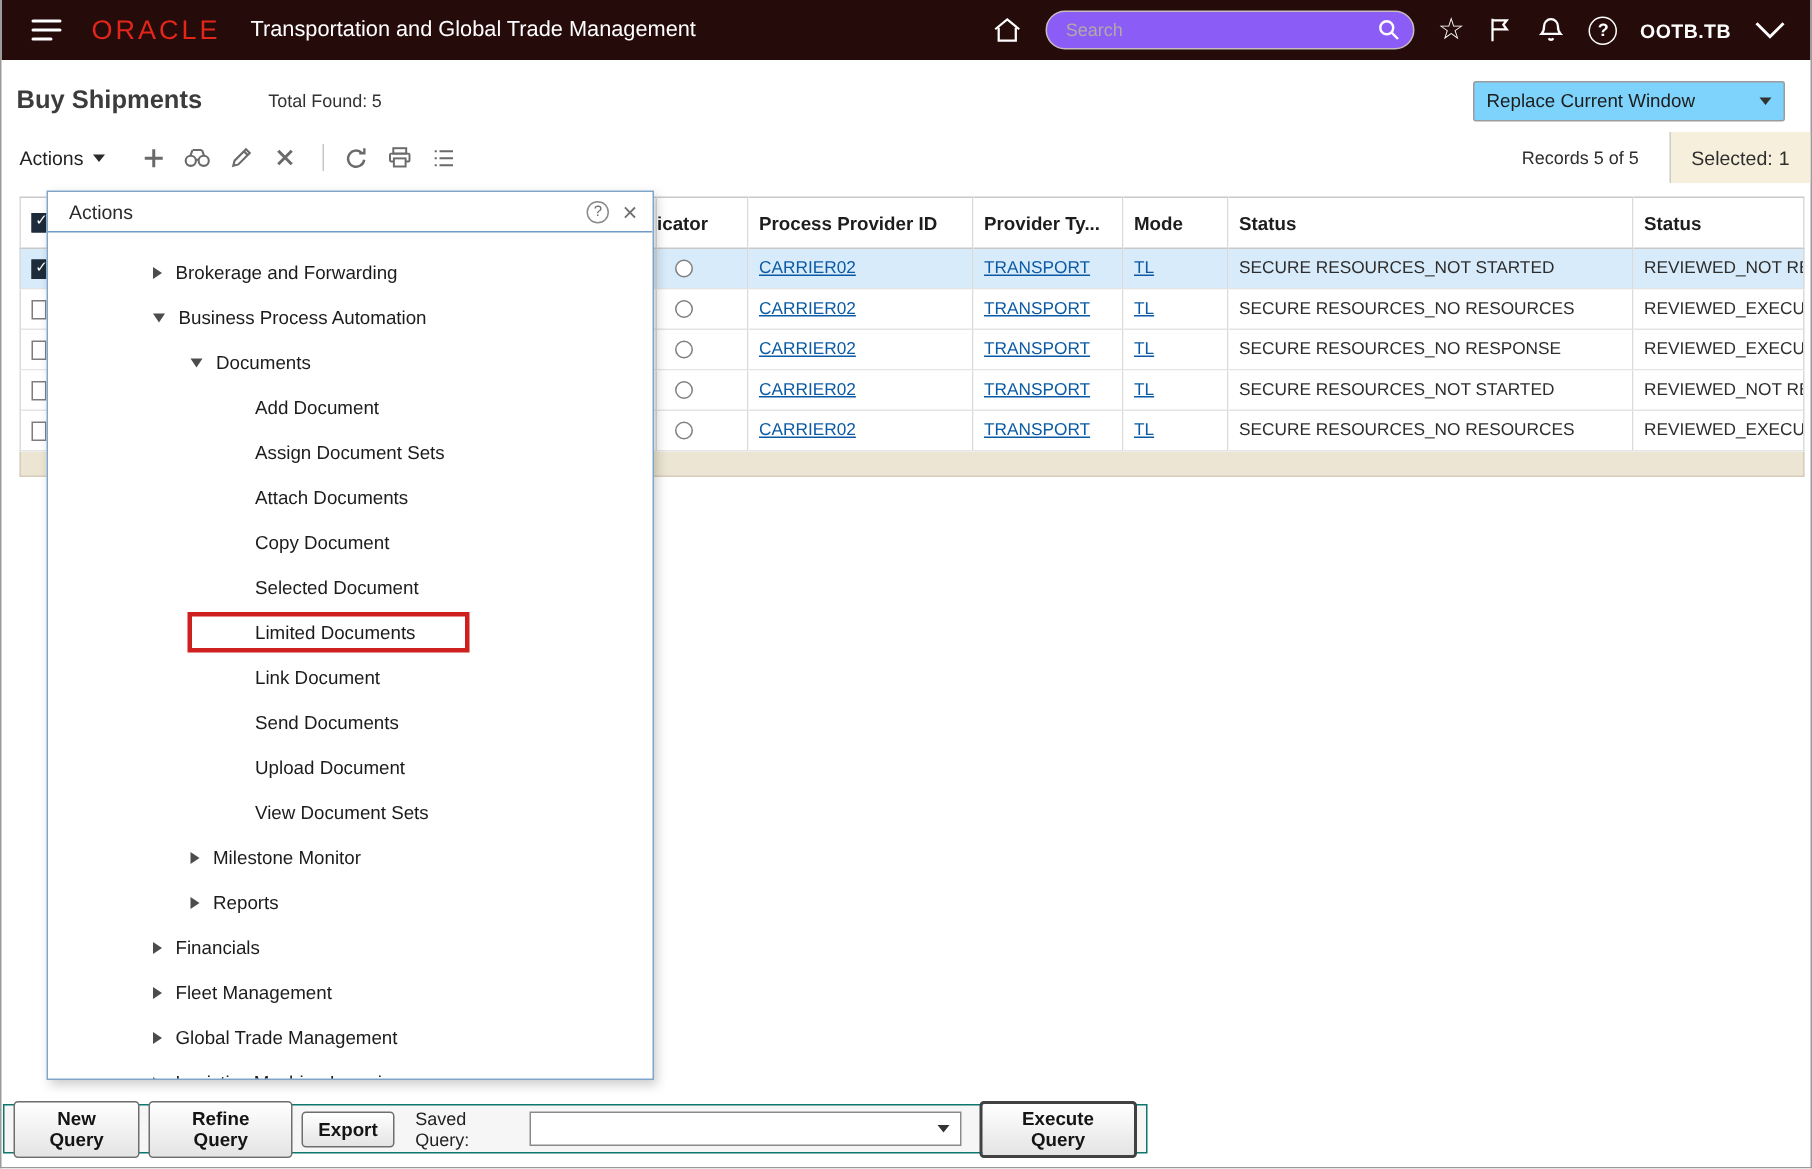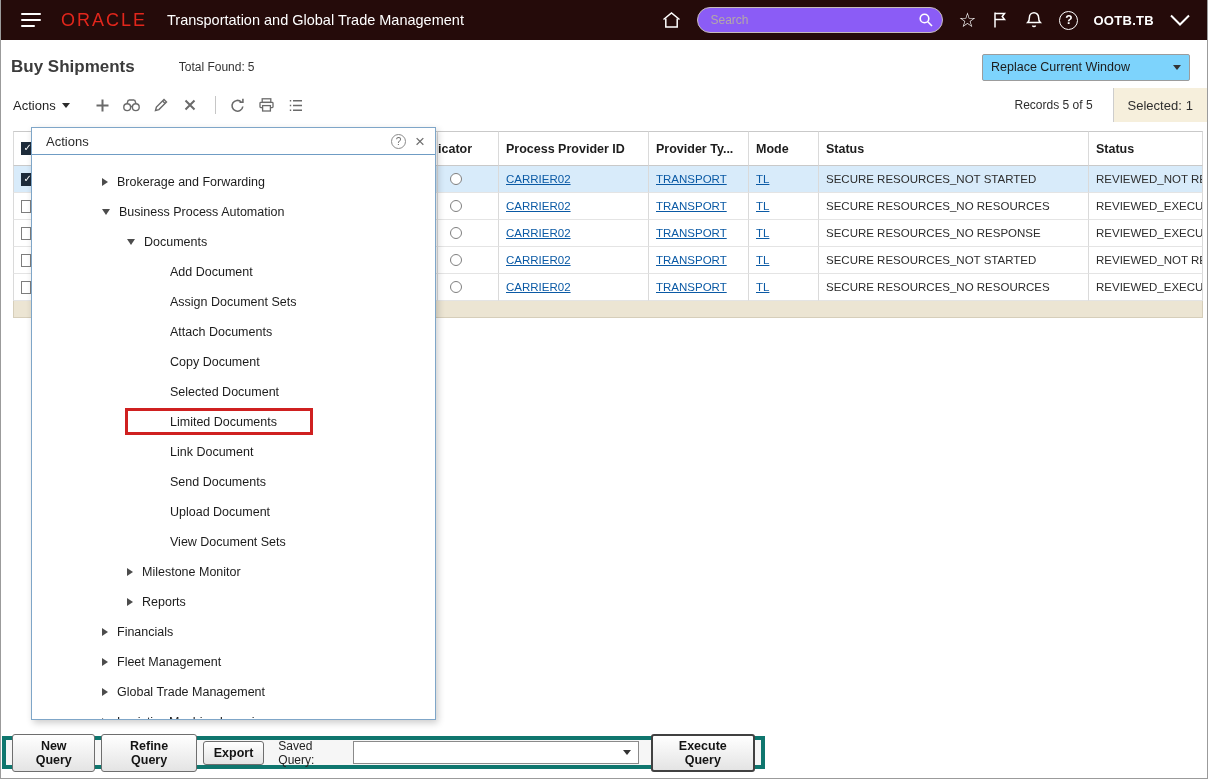--- a/index.html
+++ b/index.html
@@ -80,21 +80,21 @@
   .close-x { font-size:17px; color:#6f6f6f; line-height:1; cursor:pointer; }
   .tree { padding-top:12px; }
   .tree-item { height:30px; display:flex; align-items:center; position:relative; font-size:12.5px; color:#1c1c1c; cursor:pointer;margin-left:43px; }
   .lvl1 { padding-left:27px; } .lvl2 { padding-left:52px; } .lvl3 { padding-left:95px; }
   .tri { margin-right:9px; flex:none; }
   .tri-right { width:0; height:0; border-top:4.5px solid transparent; border-bottom:4.5px solid transparent; border-left:6px solid #4c4c4c; }
   .tri-down { width:0; height:0; border-left:4.5px solid transparent; border-right:4.5px solid transparent; border-top:6px solid #4c4c4c; }
   .hl-box { position:absolute; left:50px; top:1px; width:188px; height:27px; border:3px solid #cf2020; pointer-events:none; }
 
   
-  .query-bar { position:absolute; left:1px; top:736px; width:763px; height:33px; border:4px solid #0f766e;
+  .query-bar { position:absolute; left:1px; top:736px; width:763px; height:33px; border:1px solid #0f766e;
                background:#f6f6f6; display:flex; align-items:center; padding:0 6px; gap:6px; z-index:5; }
   .qbtn { border:1px solid #6e6e6e; background:linear-gradient(#ffffff,#e4e4e4); border-radius:3px;
           font-size:12.5px; font-weight:bold; color:#141414; padding:4px 10px; cursor:pointer;
           font-family:"Liberation Sans","DejaVu Sans",sans-serif; }
   .qbtn.exec { border:2px solid #414141; padding:3px 9px; margin-left:6px; }
   .saved-label { font-size:12px; color:#222; margin-left:8px; }
   .saved-select { width:302px; height:23px; background:#fff; border:1px solid #8a8a8a; display:flex;
                   align-items:center; justify-content:space-between; padding:0 7px; cursor:pointer; }
 </style>
 </head>

